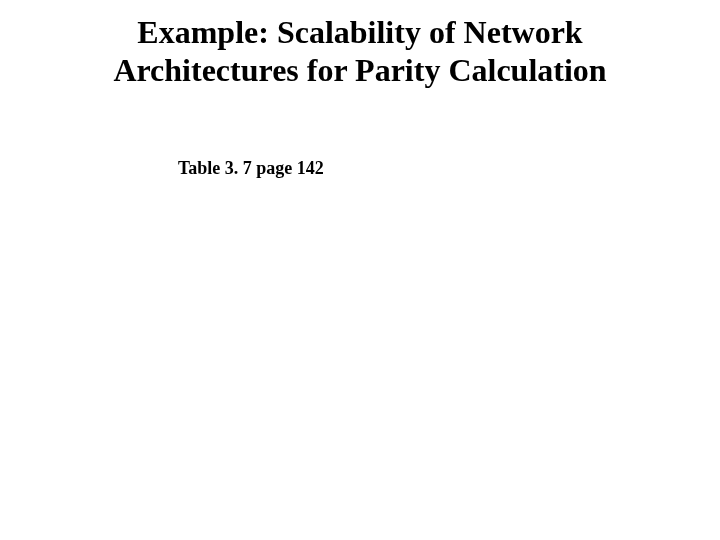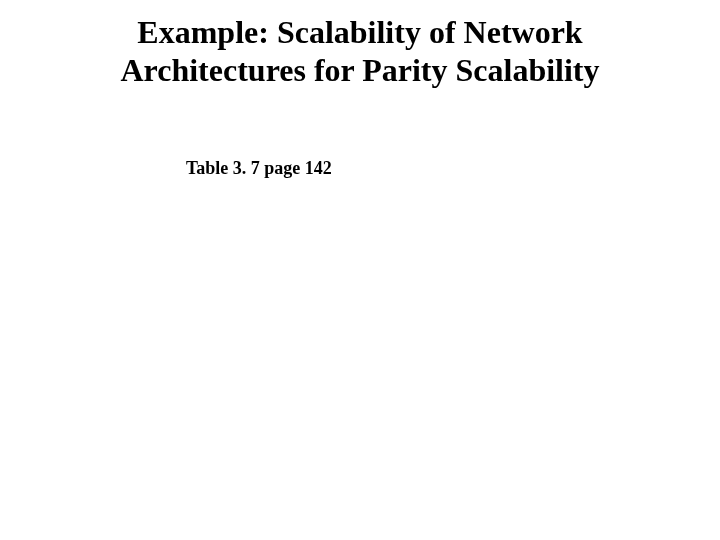--- a/index.html
+++ b/index.html
@@ -24,30 +24,30 @@
     left: 0;
     width: 720px;
     text-align: center;
     font-weight: bold;
     font-size: 32px;
     line-height: 1.18;
   }
   .subtext {
     position: absolute;
     top: 157px;
-    left: 186px;
+    left: 178px;
     font-weight: bold;
     font-size: 18px;
     line-height: 1.28;
   }
 </style>
 </head>
 <body>
 
 <div class="slide">
   <div class="title">
     <span>Example: Scalability of Network</span><br>
-    <span>Architectures for Parity Scalability</span>
+    <span>Architectures for Parity Calculation</span>
   </div>
   <div class="subtext">
     <span>Table 3. 7 page 142</span><br>
   </div>
 </div>
 
 </body></html>

